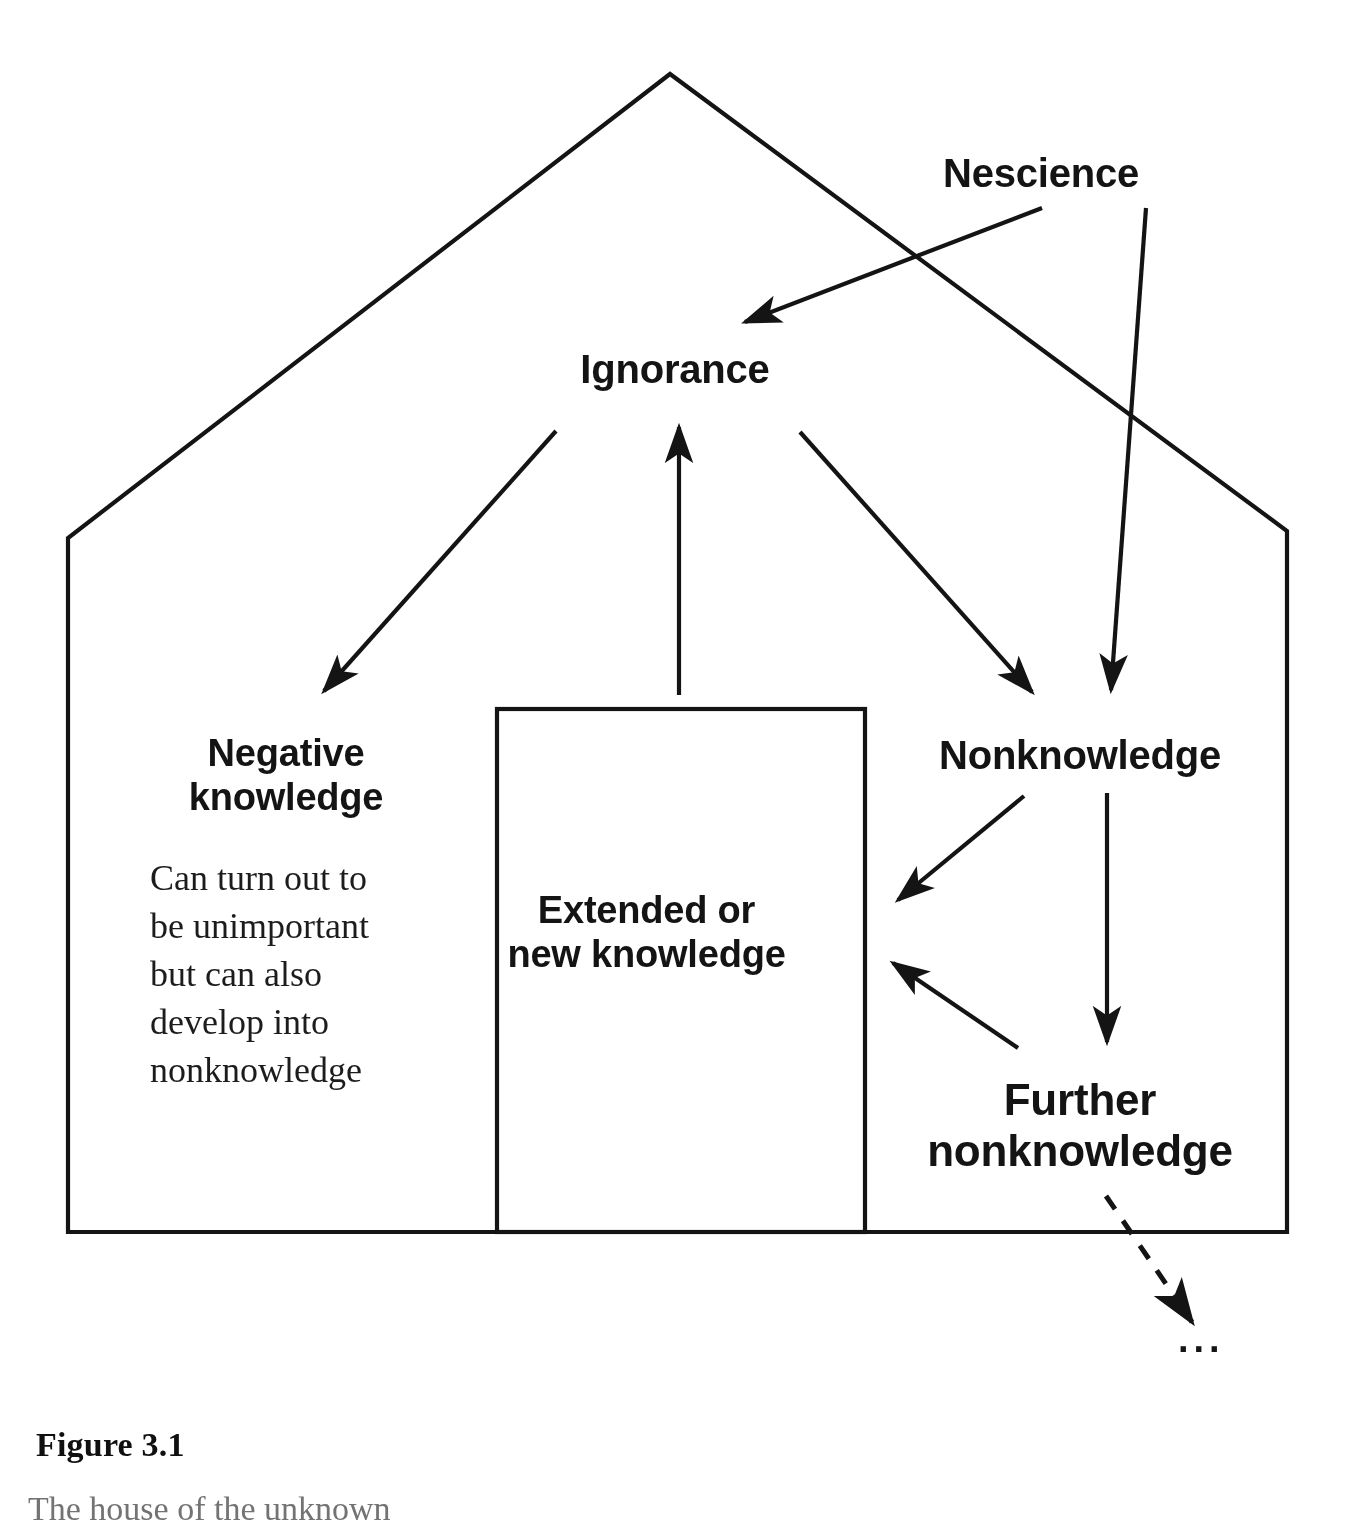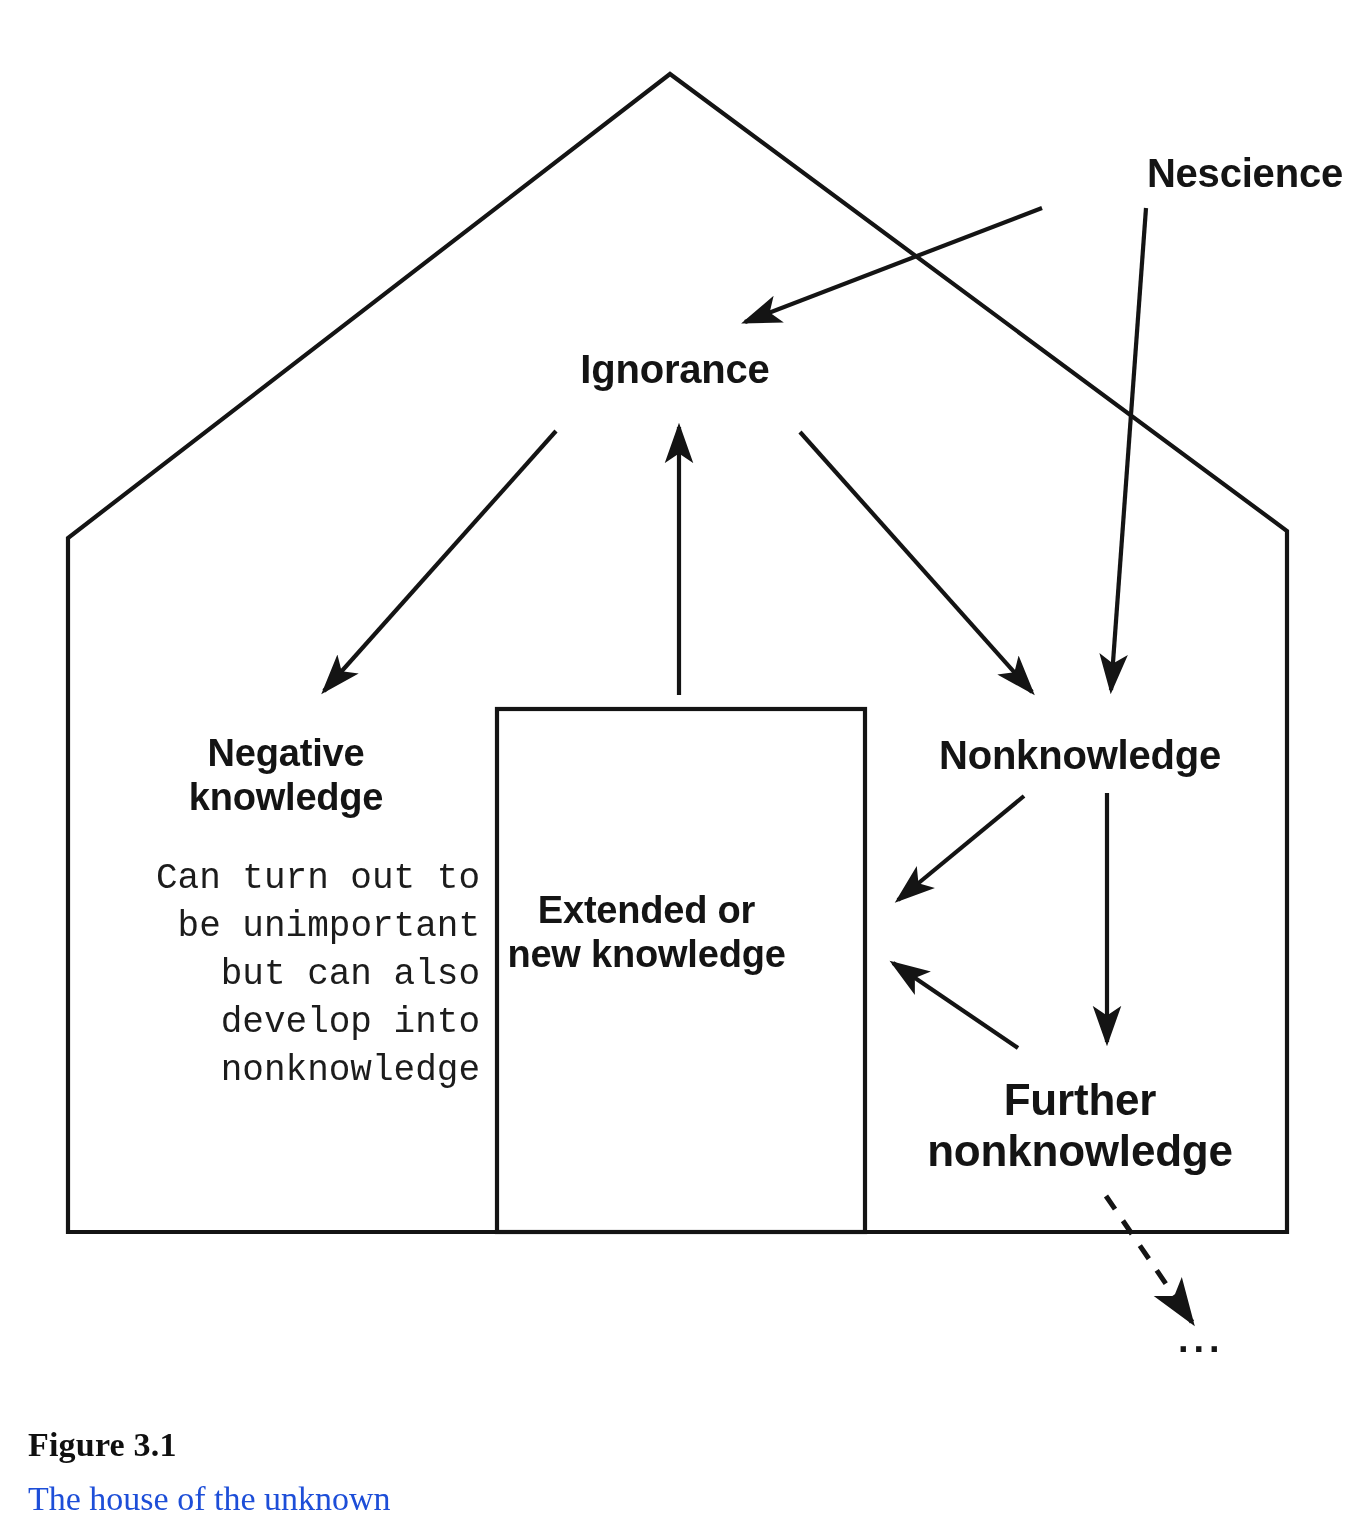--- a/index.html
+++ b/index.html
@@ -36,45 +36,45 @@
     text-align: center;
     line-height: 1.16;
     white-space: pre-line;
     letter-spacing: -0.2px;
   }
   #label-nescience {
     left: 943px;
     top: 150px;
     width: 400px;
     font-size: 40px;
-    text-align: right;
+    text-align: left;
   }
   #label-ignorance {
     left: 475px;
     top: 346px;
     width: 400px;
     font-size: 40px;
   }
   #label-negative-knowledge {
     left: 95px;
     top: 731px;
     width: 382px;
     font-size: 38px;
   }
   #body-negative-knowledge {
     position: absolute;
     left: 150px;
     top: 855px;
     width: 330px;
-    font-family: Liberation Mono, monospace;
+    font-family: Liberation Serif, serif;
     font-weight: normal;
     font-size: 36px;
     line-height: 1.33;
     color: #1c1c1c;
-    text-align: right;
+    text-align: left;
     white-space: pre-line;
   }
   #label-extended-new-knowledge {
     left: 496px;
     top: 888px;
     width: 301px;
     font-size: 38px;
   }
   #label-nonknowledge {
     left: 880px;
@@ -106,27 +106,28 @@
     top: 1424px;
     width: 1000px;
     font-family: "Liberation Serif", serif;
   }
   #caption-title {
     font-size: 34px;
     font-weight: bold;
     color: #101010;
     line-height: 1.25;
     letter-spacing: 0.2px;
+    margin-left: 8px;
   }
   #caption-subtitle {
     font-size: 34px;
     font-weight: normal;
-    color: #1d4ed8;
+    color: #737373;
     line-height: 1.3;
-    margin-top: 10px;
+    margin-top: 20px;
   }
 </style>
 </head>
 <body>
 
 <div id="figure-root">
 
   <svg id="diagram-svg" viewBox="0 0 1360 1400" preserveAspectRatio="none" xmlns="http://www.w3.org/2000/svg">
     <defs>
       <marker id="arrowhead" markerWidth="11" markerHeight="11" refX="8.6" refY="3.8" orient="auto" markerUnits="strokeWidth">

